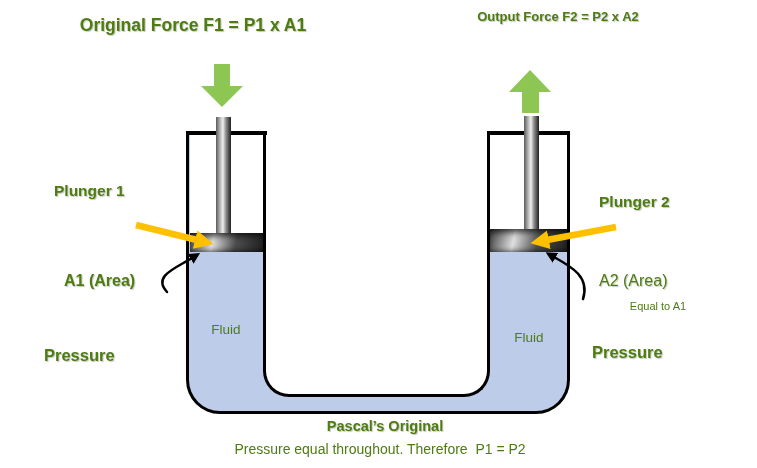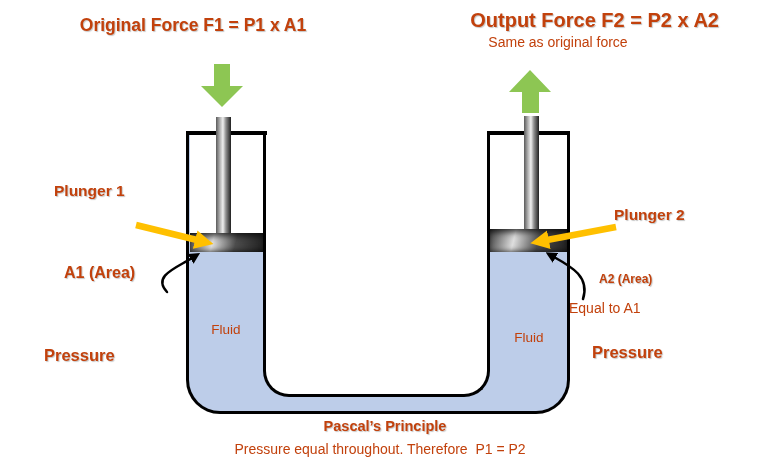--- a/index.html
+++ b/index.html
@@ -1,26 +1,26 @@
 <!DOCTYPE html>
 <html><head>
 <meta charset="utf-8">
 <style>
   html,body{margin:0;padding:0;background:#fff;}
   .stage{
     position:relative;width:757px;height:468px;overflow:hidden;background:#fff;
-    font-family:"Liberation Sans","DejaVu Sans",sans-serif;color:#c2410c;
+    font-family:"Liberation Sans","DejaVu Sans",sans-serif;color:#4d7c0f;
   }
   .abs{position:absolute;}
   .sh{text-shadow:1px 1.2px 1px rgba(110,110,110,0.40);}
 
   
   .t-left{left:18px;top:15px;width:350px;text-align:center;font-size:17.5px;font-weight:bold;}
   .t-right{left:397px;top:9px;width:322px;text-align:center;}
-  .t-right .t-main{font-size:20px;font-weight:bold;text-align:right;}
+  .t-right .t-main{font-size:13px;font-weight:bold;}
   .t-right .t-sub{font-size:14px;margin-top:2px;}
 
   
   .outer{left:186px;top:131px;width:384px;height:283px;background:#BDCDE9;
          border:3.5px solid #000;border-top:none;border-radius:0 0 34px 34px;box-sizing:border-box;}
   .cutout{left:263px;top:131px;width:227px;height:266px;background:#fff;
           border:3.5px solid #000;border-top:none;border-radius:0 0 26px 26px;box-sizing:border-box;}
   .airL{left:189.5px;top:131px;width:73.5px;height:121px;background:#fff;}
   .airR{left:490px;top:131px;width:76.5px;height:121px;background:#fff;}
   .capL{left:186px;top:131px;width:80.5px;height:3.5px;background:#000;}
@@ -31,24 +31,24 @@
   .plg{background:linear-gradient(104deg,#3f3f3f 0%,#dedede 32%,#4d4d4d 62%,#1f1f1f 100%);
        box-shadow:inset 0 6px 6px -3px rgba(0,0,0,0.75), inset 0 -4px 5px -3px rgba(0,0,0,0.65);}
   .plgL{left:189.5px;top:233px;width:73.5px;height:18.5px;}
   .plgR{left:490px;top:229px;width:76.5px;height:23px;}
   .fluid-label{font-size:13.5px;width:60px;text-align:center;}
   .fluidL{left:196px;top:322px;}
   .fluidR{left:499px;top:330px;}
 
   
   .plunger1{left:54px;top:182px;font-size:15.5px;font-weight:bold;}
-  .plunger2{left:599px;top:206px;font-size:15.5px;font-weight:bold;margin-left:15px;}
-  .a1{left:64px;top:264px;font-size:16px;font-weight:bold;}
-  .a2{left:599px;top:272px;font-size:12px;font-weight:bold;}
-  .a2note{left:569px;top:300px;width:100px;text-align:left;font-size:14px;}
+  .plunger2{left:599px;top:193px;font-size:15.5px;font-weight:bold;}
+  .a1{left:64px;top:272px;font-size:16px;font-weight:bold;}
+  .a2{left:599px;top:272px;font-size:16px;font-weight:normal;}
+  .a2note{left:608px;top:300px;width:100px;text-align:center;font-size:11px;}
   .pressL{left:44px;top:346px;font-size:16.5px;font-weight:bold;}
   .pressR{left:592px;top:343px;font-size:16.5px;font-weight:bold;}
 
   
   .formula{display:flex;align-items:center;gap:8px;font-size:16px;font-weight:bold;}
   .fL{left:64px;top:384px;}
   .fR{left:592px;top:374px;}
   .frac{display:inline-flex;flex-direction:column;text-align:center;line-height:1.15;}
   .num{border-bottom:2.5px solid #000;padding:0 3px 1px;}
   .den{padding-top:1px;}
@@ -60,21 +60,20 @@
   .overlay{left:0;top:0;pointer-events:none;z-index:20;}
 </style>
 </head>
 <body>
 
 <div class="stage">
 
   <div class="abs t-left sh">Original Force F1 = P1 x A1</div>
   <div class="abs t-right">
     <div class="t-main sh">Output Force F2 = P2 x A2</div>
-    <div class="t-sub">Same as original force</div>
   </div>
 
   <div class="abs outer"></div>
   <div class="abs cutout"></div>
   <div class="abs airL"></div>
   <div class="abs airR"></div>
   <div class="abs capL"></div>
   <div class="abs capR"></div>
   <div class="abs rod rodL"></div>
   <div class="abs rod rodR"></div>
@@ -85,21 +84,21 @@
 
   <div class="abs plunger1 sh">Plunger 1</div>
   <div class="abs plunger2 sh">Plunger 2</div>
   <div class="abs a1 sh">A1 (Area)</div>
   <div class="abs a2 sh">A2 (Area)</div>
   <div class="abs a2note">Equal to A1</div>
   <div class="abs pressL sh">Pressure</div>
   <div class="abs pressR sh">Pressure</div>
 
 
-  <div class="abs capTitle sh">Pascal’s Principle</div>
+  <div class="abs capTitle sh">Pascal’s Original</div>
   <div class="abs capSub">Pressure equal throughout. Therefore  P1 = P2</div>
 
   <svg class="abs overlay" width="757" height="468" viewBox="0 0 757 468" xmlns="http://www.w3.org/2000/svg">
     <defs>
       <marker id="yh" viewBox="0 0 10 10" refX="1" refY="5" markerWidth="2.9" markerHeight="2.9" orient="auto">
         <path d="M0,0 L10,5 L0,10 z" fill="#FFC000"></path>
       </marker>
       <marker id="bh" viewBox="0 0 10 10" refX="1.5" refY="5" markerWidth="4.5" markerHeight="4.5" orient="auto">
         <path d="M0,0 L10,5 L0,10 z" fill="#000000"></path>
       </marker>

